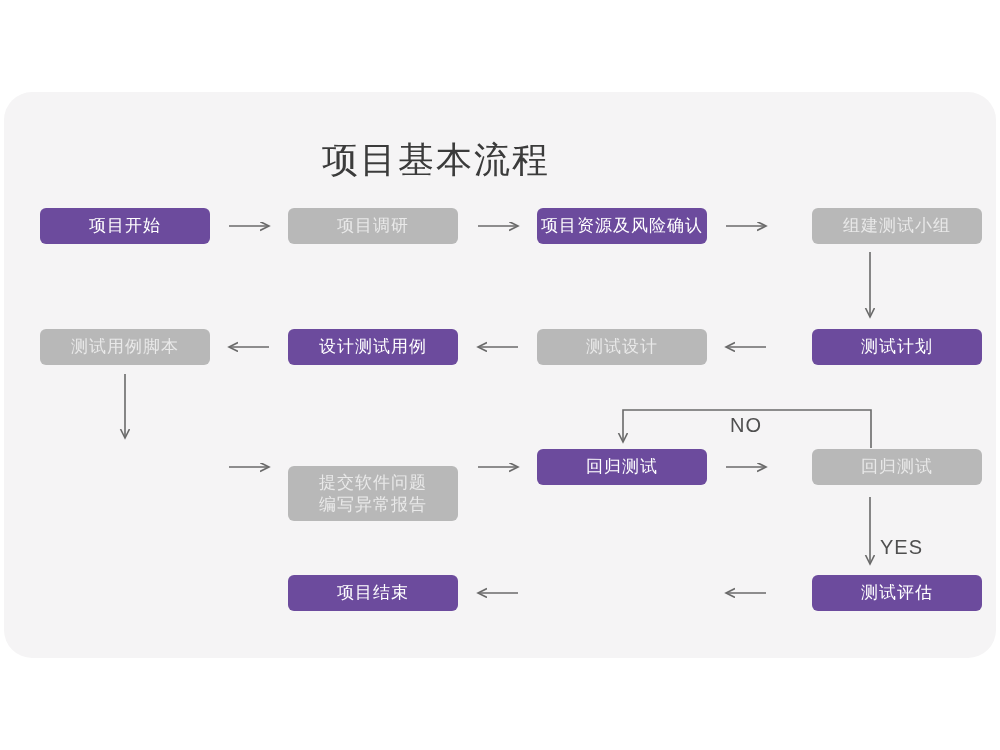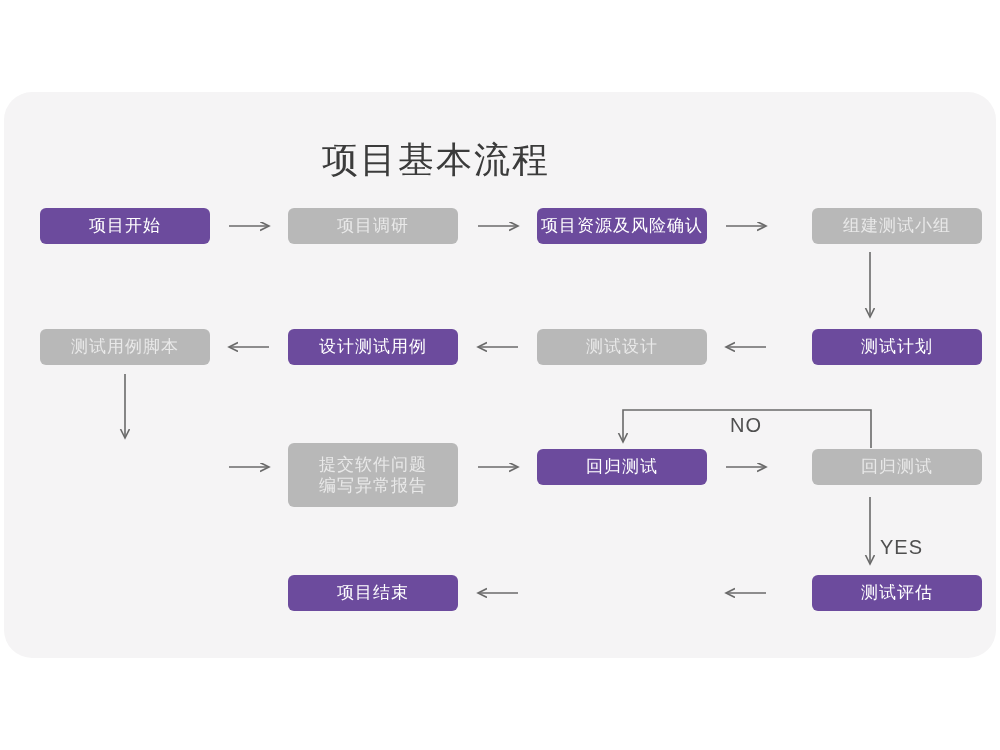--- a/index.html
+++ b/index.html
@@ -26,21 +26,21 @@
     border-radius:6px;
     display:flex;align-items:center;justify-content:center;
     font-size:17px;letter-spacing:1px;line-height:1.25;
     text-align:center;white-space:pre-line;
     box-sizing:border-box;
   }
   .node.purple{background:var(--primary,#6c4b9d);color:var(--text-on-primary,#ffffff);}
   .node.gray{background:var(--secondary,#b8b8b8);color:var(--text-on-secondary,#e9e9e9);}
   .c1{left:40px}.c2{left:288px}.c3{left:537px}.c4{left:812px}
   .r1{top:208px}.r2{top:329px}.r3{top:449px}.r4{top:575px}
-  .node.tall{top:443px;height:64px;}
+  .node.tall{top:466px;height:55px;}
   svg.edges{position:absolute;left:0;top:0;pointer-events:none;}
   .edge{stroke:var(--arrow,#6a6a6a);stroke-width:1.6;fill:none;}
   .edge-head{stroke:var(--arrow,#6a6a6a);stroke-width:1.6;fill:none;}
   .edge-label{
     position:absolute;
     font-size:20px;color:#4f4f4f;letter-spacing:1px;
   }
   .edge-label.no{left:726px;top:414px;width:40px;text-align:center;}
   .edge-label.yes{left:880px;top:521px;margin-top:15px;}
 </style>

